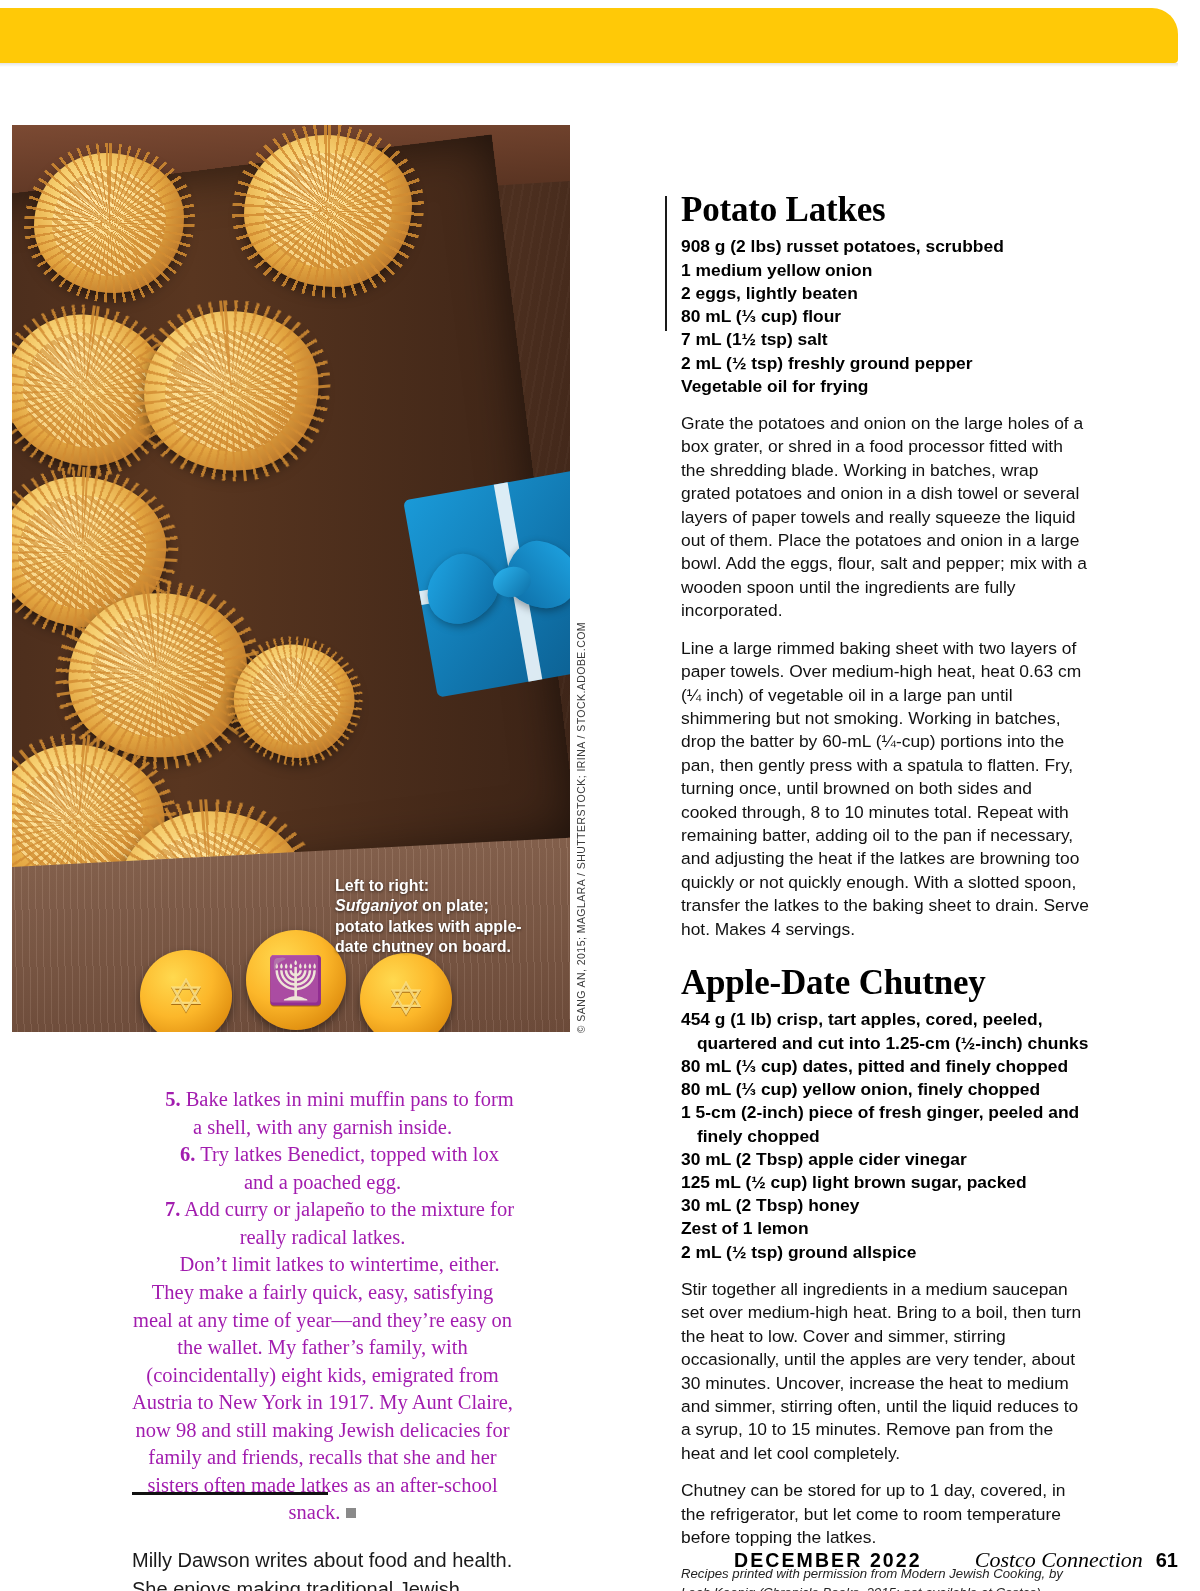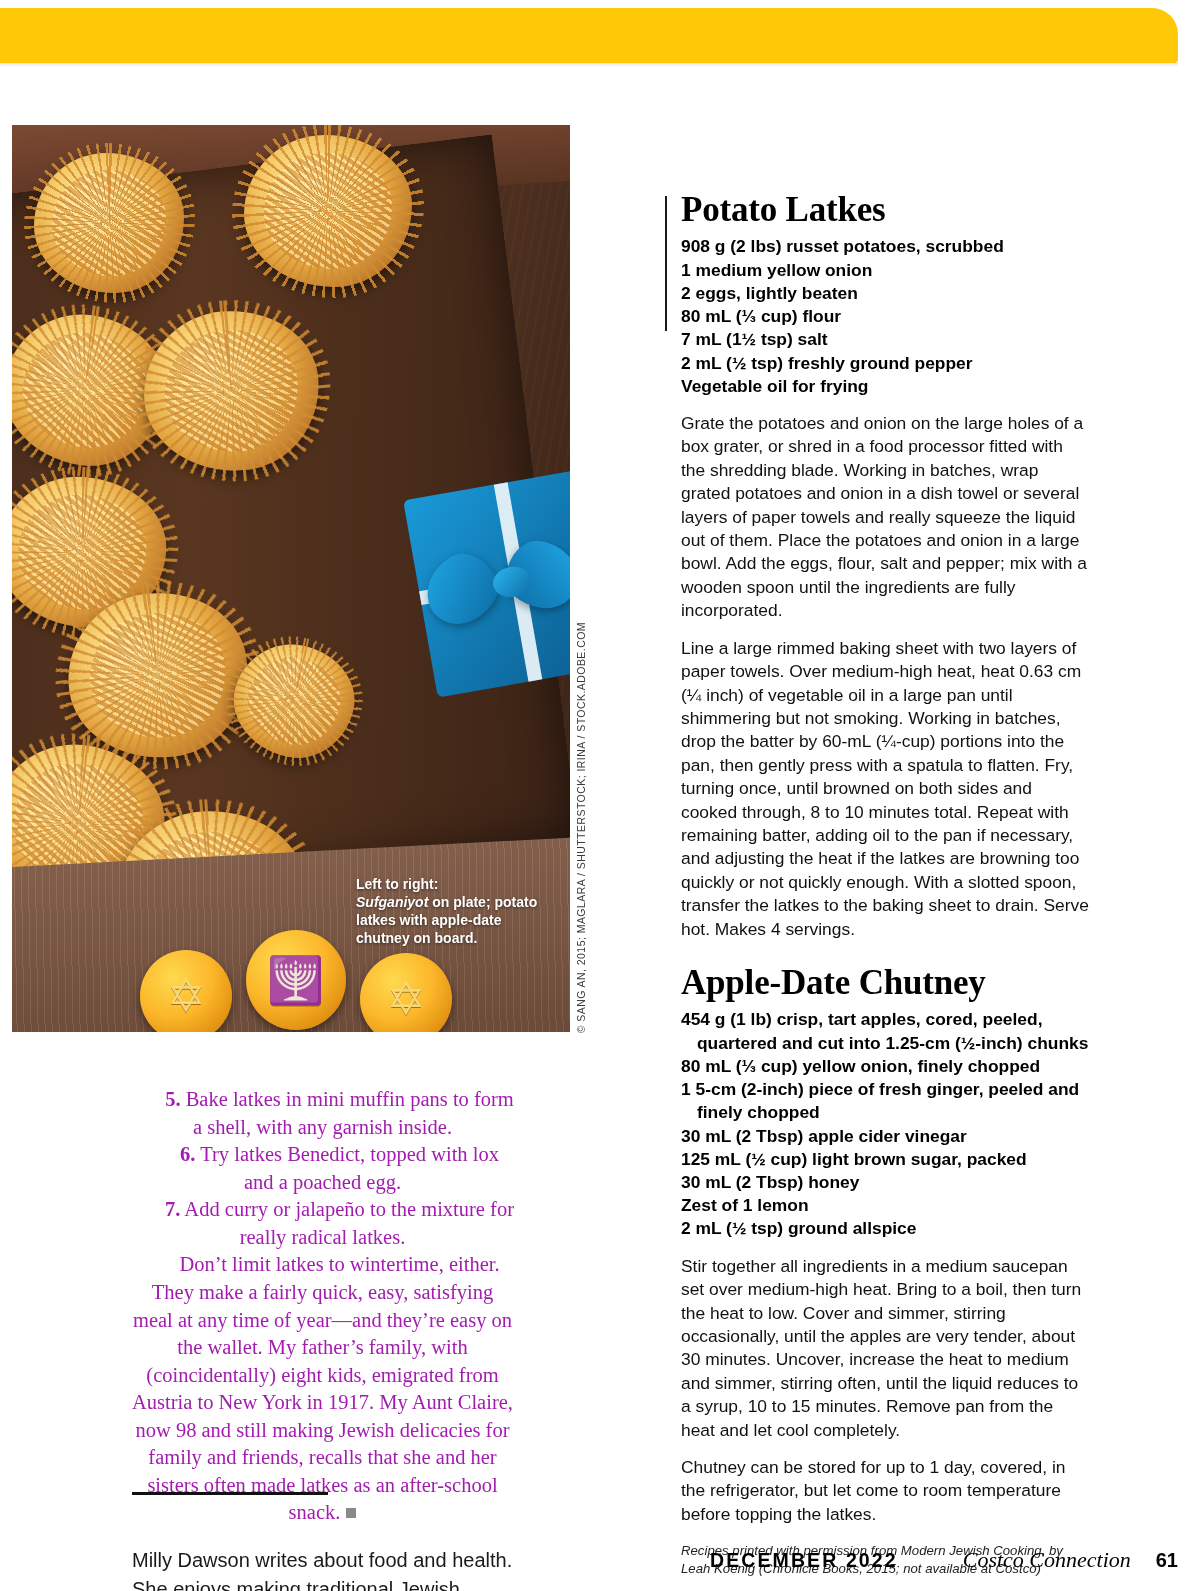--- a/index.html
+++ b/index.html
@@ -122,22 +122,22 @@
   .coin{
     position:absolute; border-radius:50%;
     background:radial-gradient(circle at 36% 30%, #ffd94f 0%, #fcb72a 45%, #e08f10 78%, #b9710a 100%);
     box-shadow:0 4px 9px rgba(0,0,0,.45);
   }
   .coin .emb{ position:absolute; inset:0; display:flex; align-items:center; justify-content:center;
     font-size:46px; color:rgba(255,230,140,.85); text-shadow:0 1px 0 rgba(150,90,10,.8); }
 
   
   .photo-caption{
-    position:absolute; left:356px; top:876px; width:200px;
-    color:#ffffff; font-size:14px; line-height:1.28; font-weight:700;
+    position:absolute; left:335px; top:876px; width:200px;
+    color:#ffffff; font-size:16px; line-height:1.28; font-weight:700;
     text-shadow:0 1px 3px rgba(0,0,0,.55);
   }
   .photo-caption em{ font-style:italic; }
 
   
   .photo-credit{
     position:absolute; left:575px; top:622px;
     font-size:10.5px; letter-spacing:.45px; color:#3a3a3a;
     white-space:nowrap;
     transform-origin:left top; transform:rotate(-90deg) translate(-100%,0);
@@ -186,21 +186,21 @@
   }
   .chutney-block{ margin-top:24px; }
   .credit-note{
     margin-top:16px;
     font-size:13.2px; line-height:1.38; font-style:italic; color:#222;
   }
 
   
   .footer{
     position:absolute; right:22px; bottom:18px;
-    display:flex; align-items:baseline; gap:25px;
+    display:flex; align-items:baseline; gap:13px;
     color:#000;
   }
   .footer .date{ font-size:19.5px; letter-spacing:2.1px; font-weight:700; font-family:"Liberation Sans", sans-serif; }
   .footer .mag{ font-size:22px; font-style:italic; font-family:"Liberation Serif", serif;margin-left:40px; }
   .footer .pg{ font-size:20px; font-weight:700; font-family:"Liberation Sans", sans-serif; }
 </style>
 </head>
 <body>
 
 <div class="top-banner"></div>
@@ -280,20 +280,21 @@
     <div class="method">
       <p>Grate the potatoes and onion on the large holes of a box grater, or shred in a food processor fitted with the shredding blade. Working in batches, wrap grated potatoes and onion in a dish towel or several layers of paper towels and really squeeze the liquid out of them. Place the potatoes and onion in a large bowl. Add the eggs, flour, salt and pepper; mix with a wooden spoon until the ingredients are fully incorporated.</p>
       <p>Line a large rimmed baking sheet with two layers of paper towels. Over medium-high heat, heat 0.63 cm (¼ inch) of vegetable oil in a large pan until shimmering but not smoking. Working in batches, drop the batter by 60-mL (¼-cup) portions into the pan, then gently press with a spatula to flatten. Fry, turning once, until browned on both sides and cooked through, 8 to 10 minutes total. Repeat with remaining batter, adding oil to the pan if necessary, and adjusting the heat if the latkes are browning too quickly or not quickly enough. With a slotted spoon, transfer the latkes to the baking sheet to drain. Serve hot. Makes 4 servings.</p>
     </div>
   </div>
 
   <div class="chutney-block">
     <h2 class="recipe-title">Apple-Date Chutney</h2>
     <ul class="ingredients">
       <li>454 g (1 lb) crisp, tart apples, cored, peeled, quartered and cut into 1.25-cm (½-inch) chunks</li>
+      <li>80 mL (⅓ cup) dates, pitted and finely chopped</li>
       <li>80 mL (⅓ cup) yellow onion, finely chopped</li>
       <li>1 5-cm (2-inch) piece of fresh ginger, peeled and finely chopped</li>
       <li>30 mL (2 Tbsp) apple cider vinegar</li>
       <li>125 mL (½ cup) light brown sugar, packed</li>
       <li>30 mL (2 Tbsp) honey</li>
       <li>Zest of 1 lemon</li>
       <li>2 mL (½ tsp) ground allspice</li>
     </ul>
     <div class="method">
       <p>Stir together all ingredients in a medium saucepan set over medium-high heat. Bring to a boil, then turn the heat to low. Cover and simmer, stirring occasionally, until the apples are very tender, about 30 minutes. Uncover, increase the heat to medium and simmer, stirring often, until the liquid reduces to a syrup, 10 to 15 minutes. Remove pan from the heat and let cool completely.</p>

